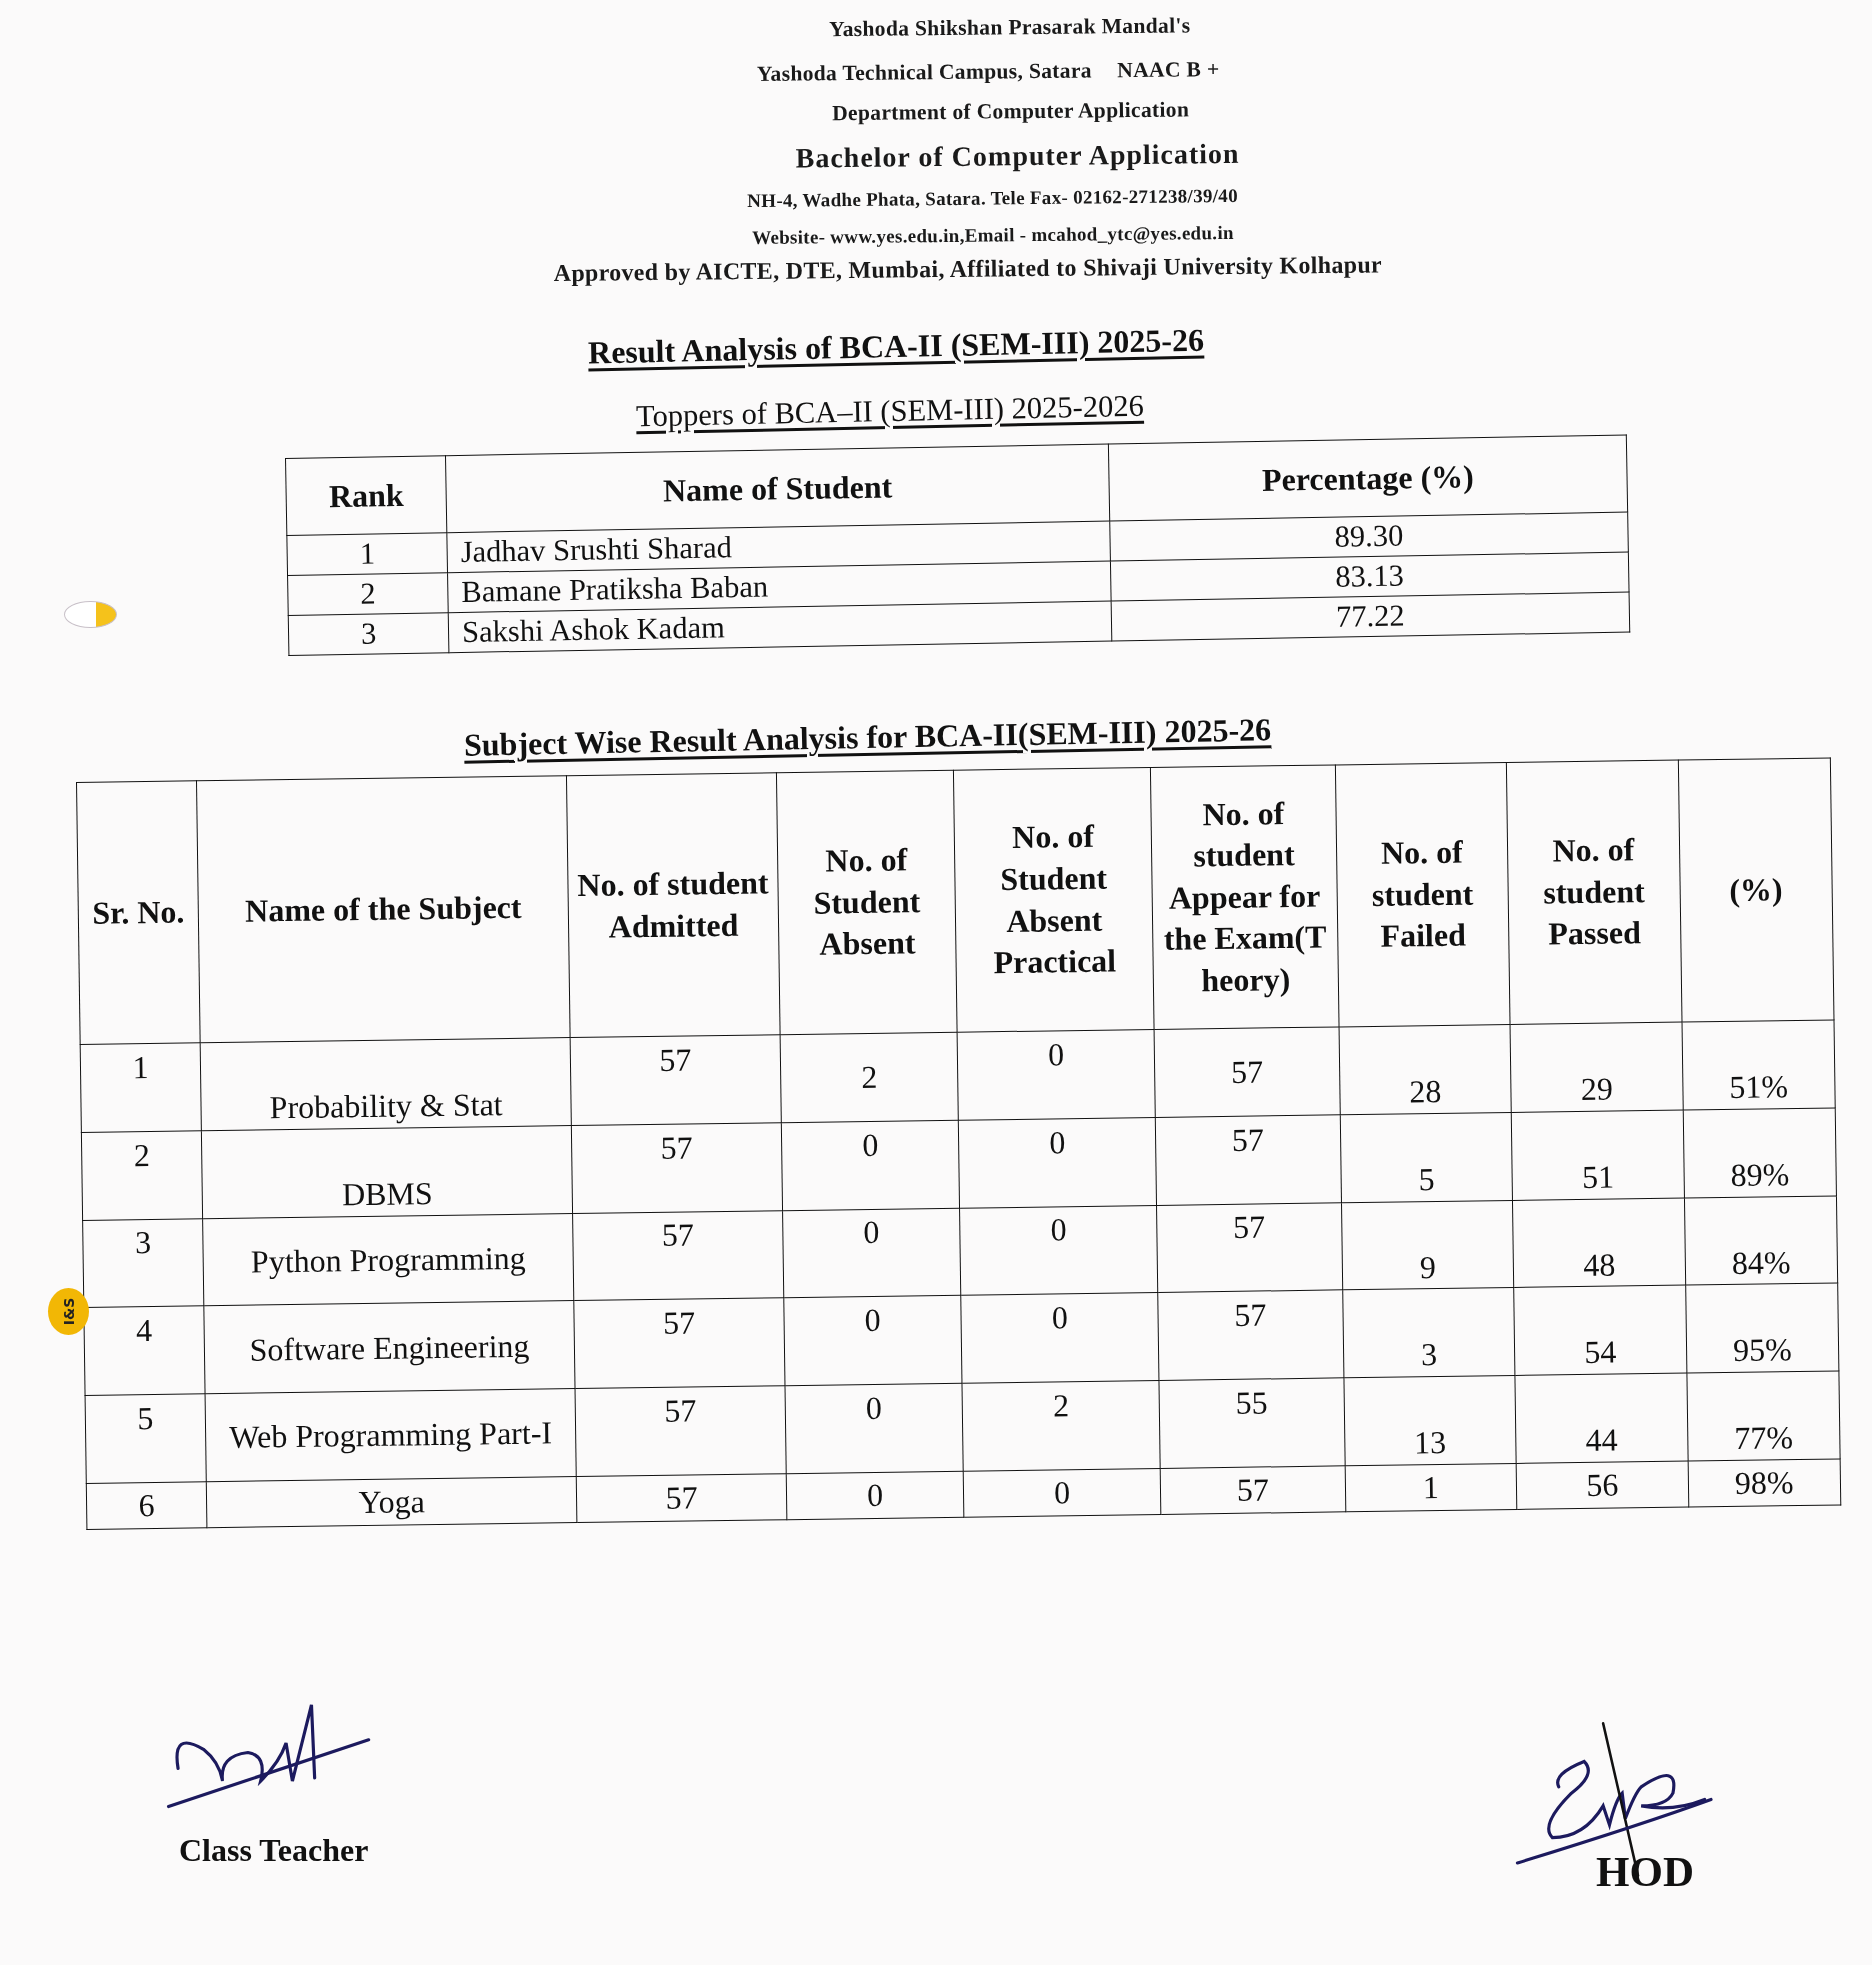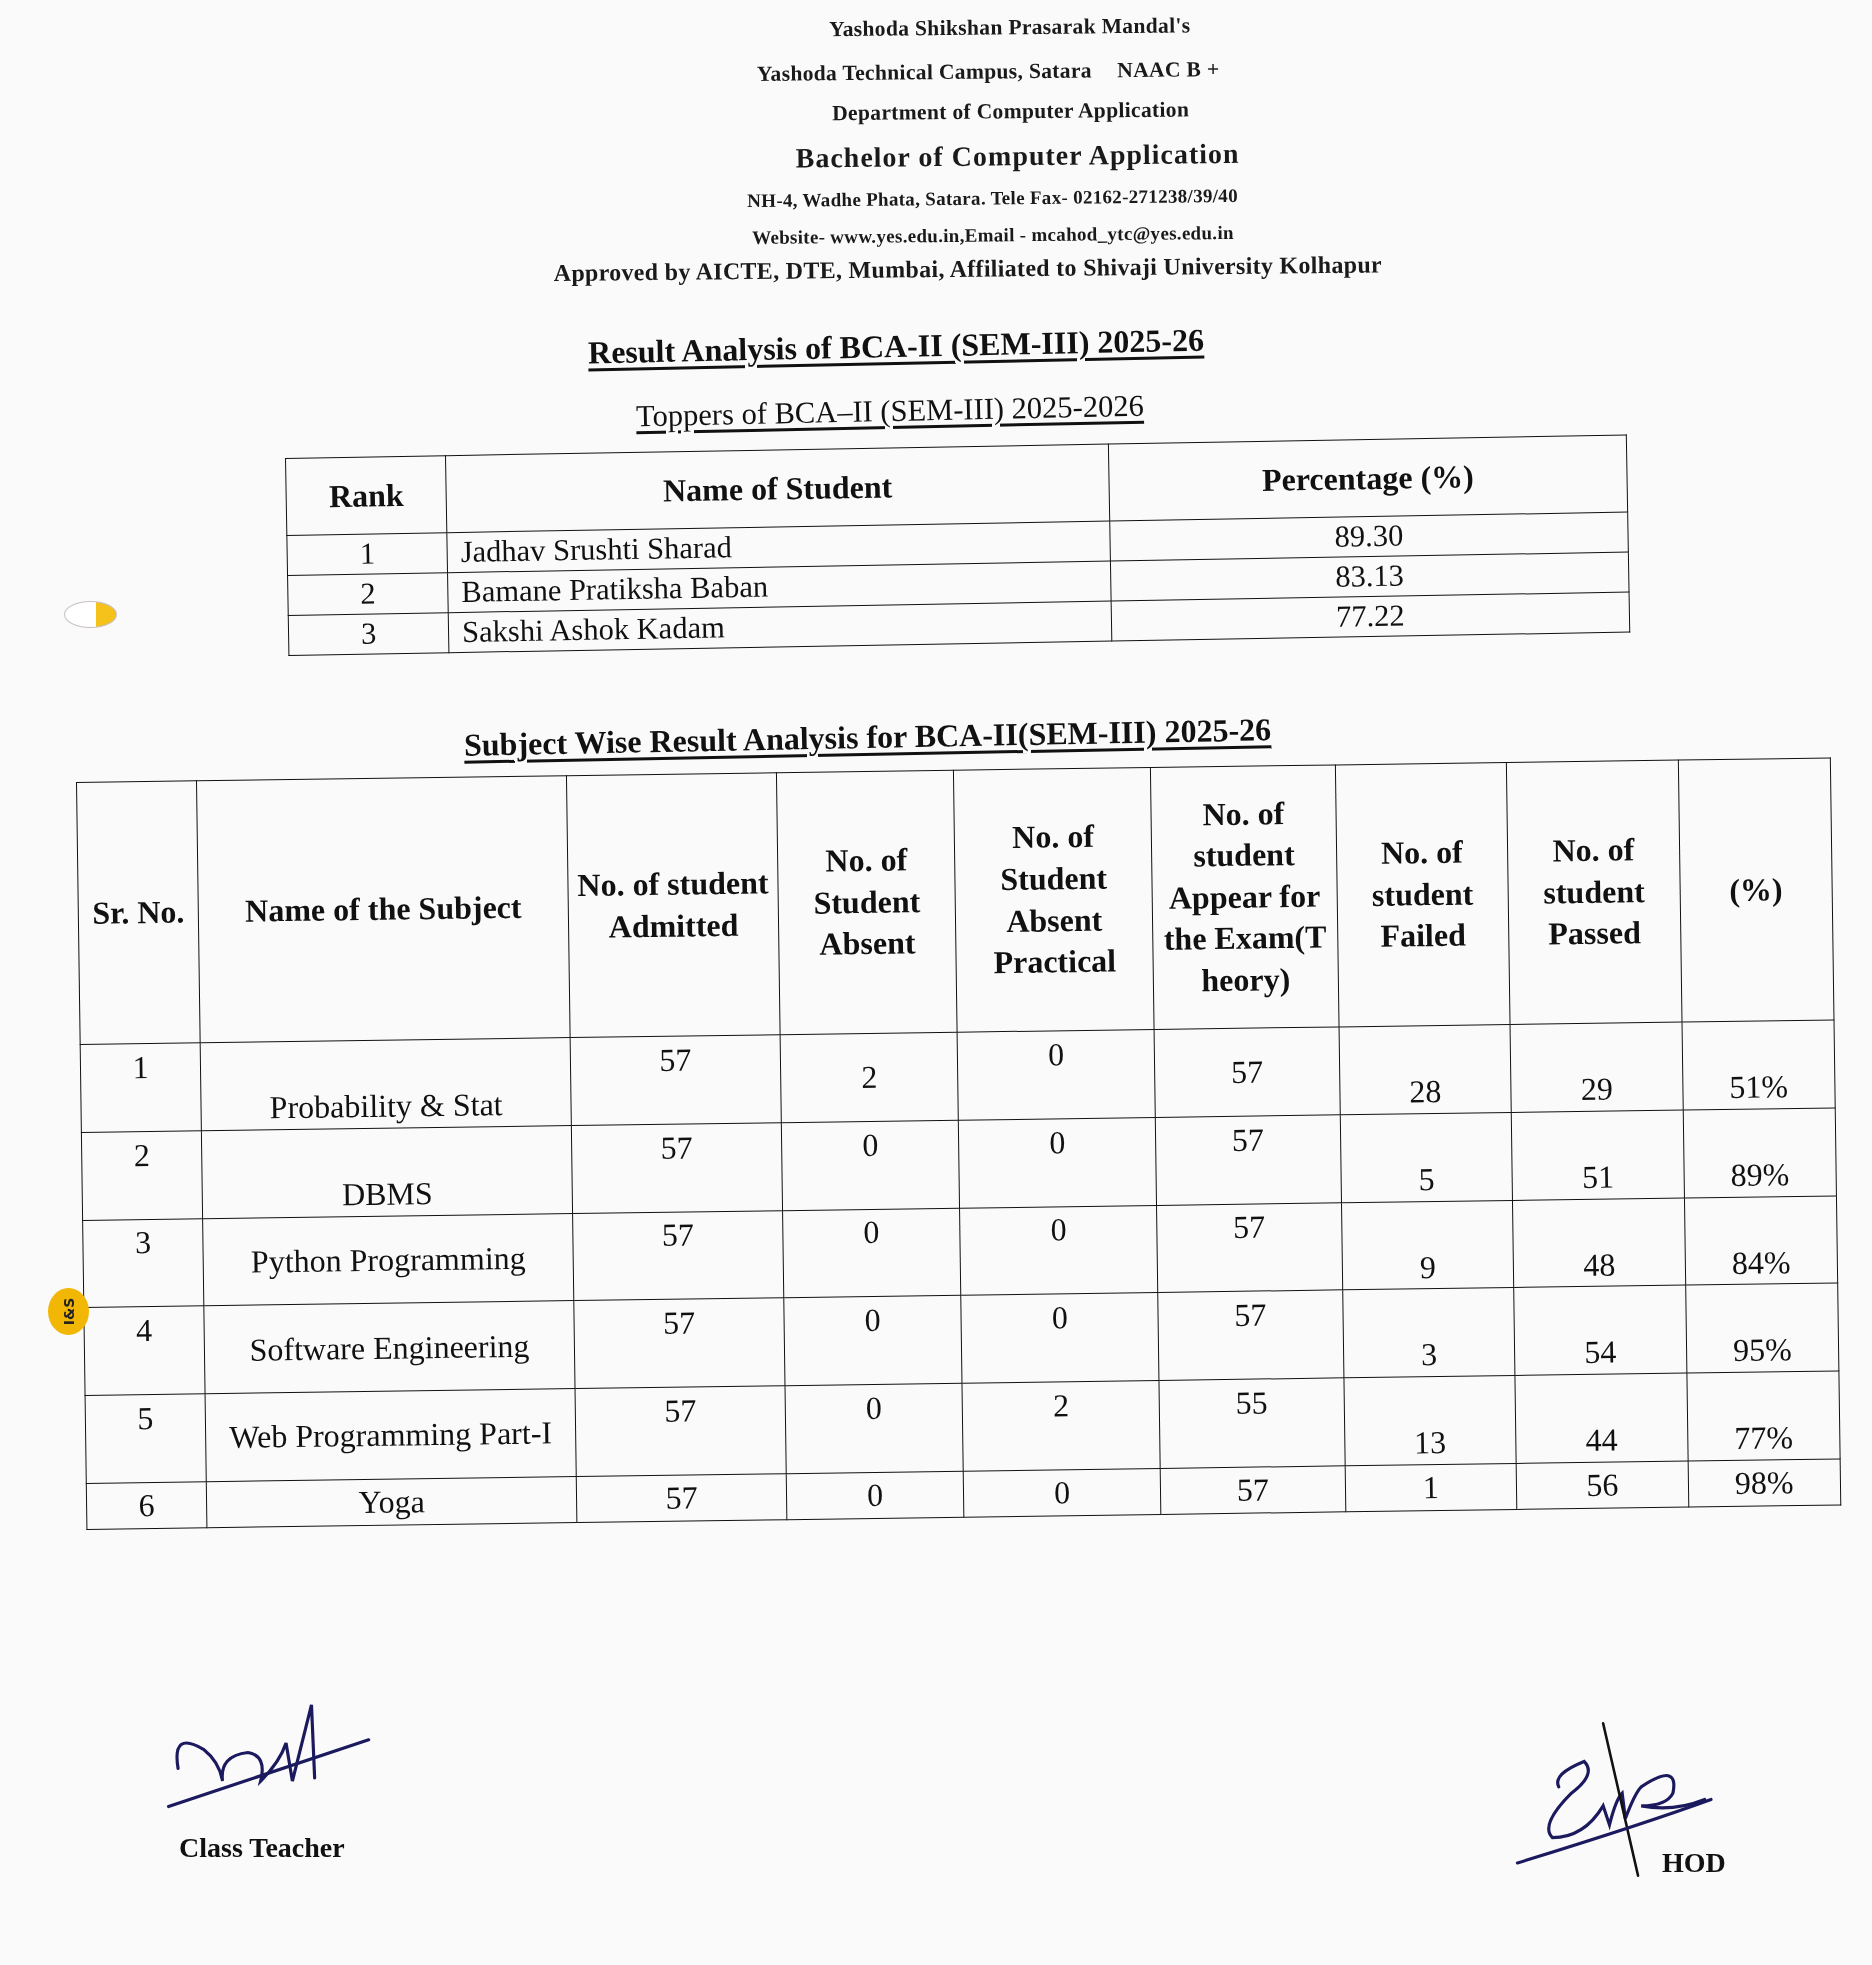--- a/index.html
+++ b/index.html
@@ -91,23 +91,23 @@
     font-family: "DejaVu Sans", sans-serif; font-weight: bold; font-size: 14px;
     display: flex; align-items: center; justify-content: center;
     transform: rotate(-90deg);
   }
 
   
   .sig { position: absolute; }
   .sig svg { width: 100%; height: 100%; }
   .sig-teacher { left: 159px; top: 1692px; width: 216px; height: 121px; }
   .sig-hod { left: 1514px; top: 1717px; width: 210px; height: 165px; }
-  .sig-label { position: absolute; font-weight: bold; font-size: 28px; }
+  .sig-label { position: absolute; font-weight: bold; font-size: 32px; }
   .label-teacher { left: 179px; top: 1832px; }
-  .label-hod { left: 1662px; top: 1847px; font-size: 28px; }
+  .label-hod { left: 1596px; top: 1847px; font-size: 43px; }
 </style>
 </head>
 <body>
 
 <div class="page">
 
 
   <div class="letterhead">
     <span class="lh-line lh-1">Yashoda Shikshan Prasarak Mandal's</span>
     <span class="lh-line lh-2">

